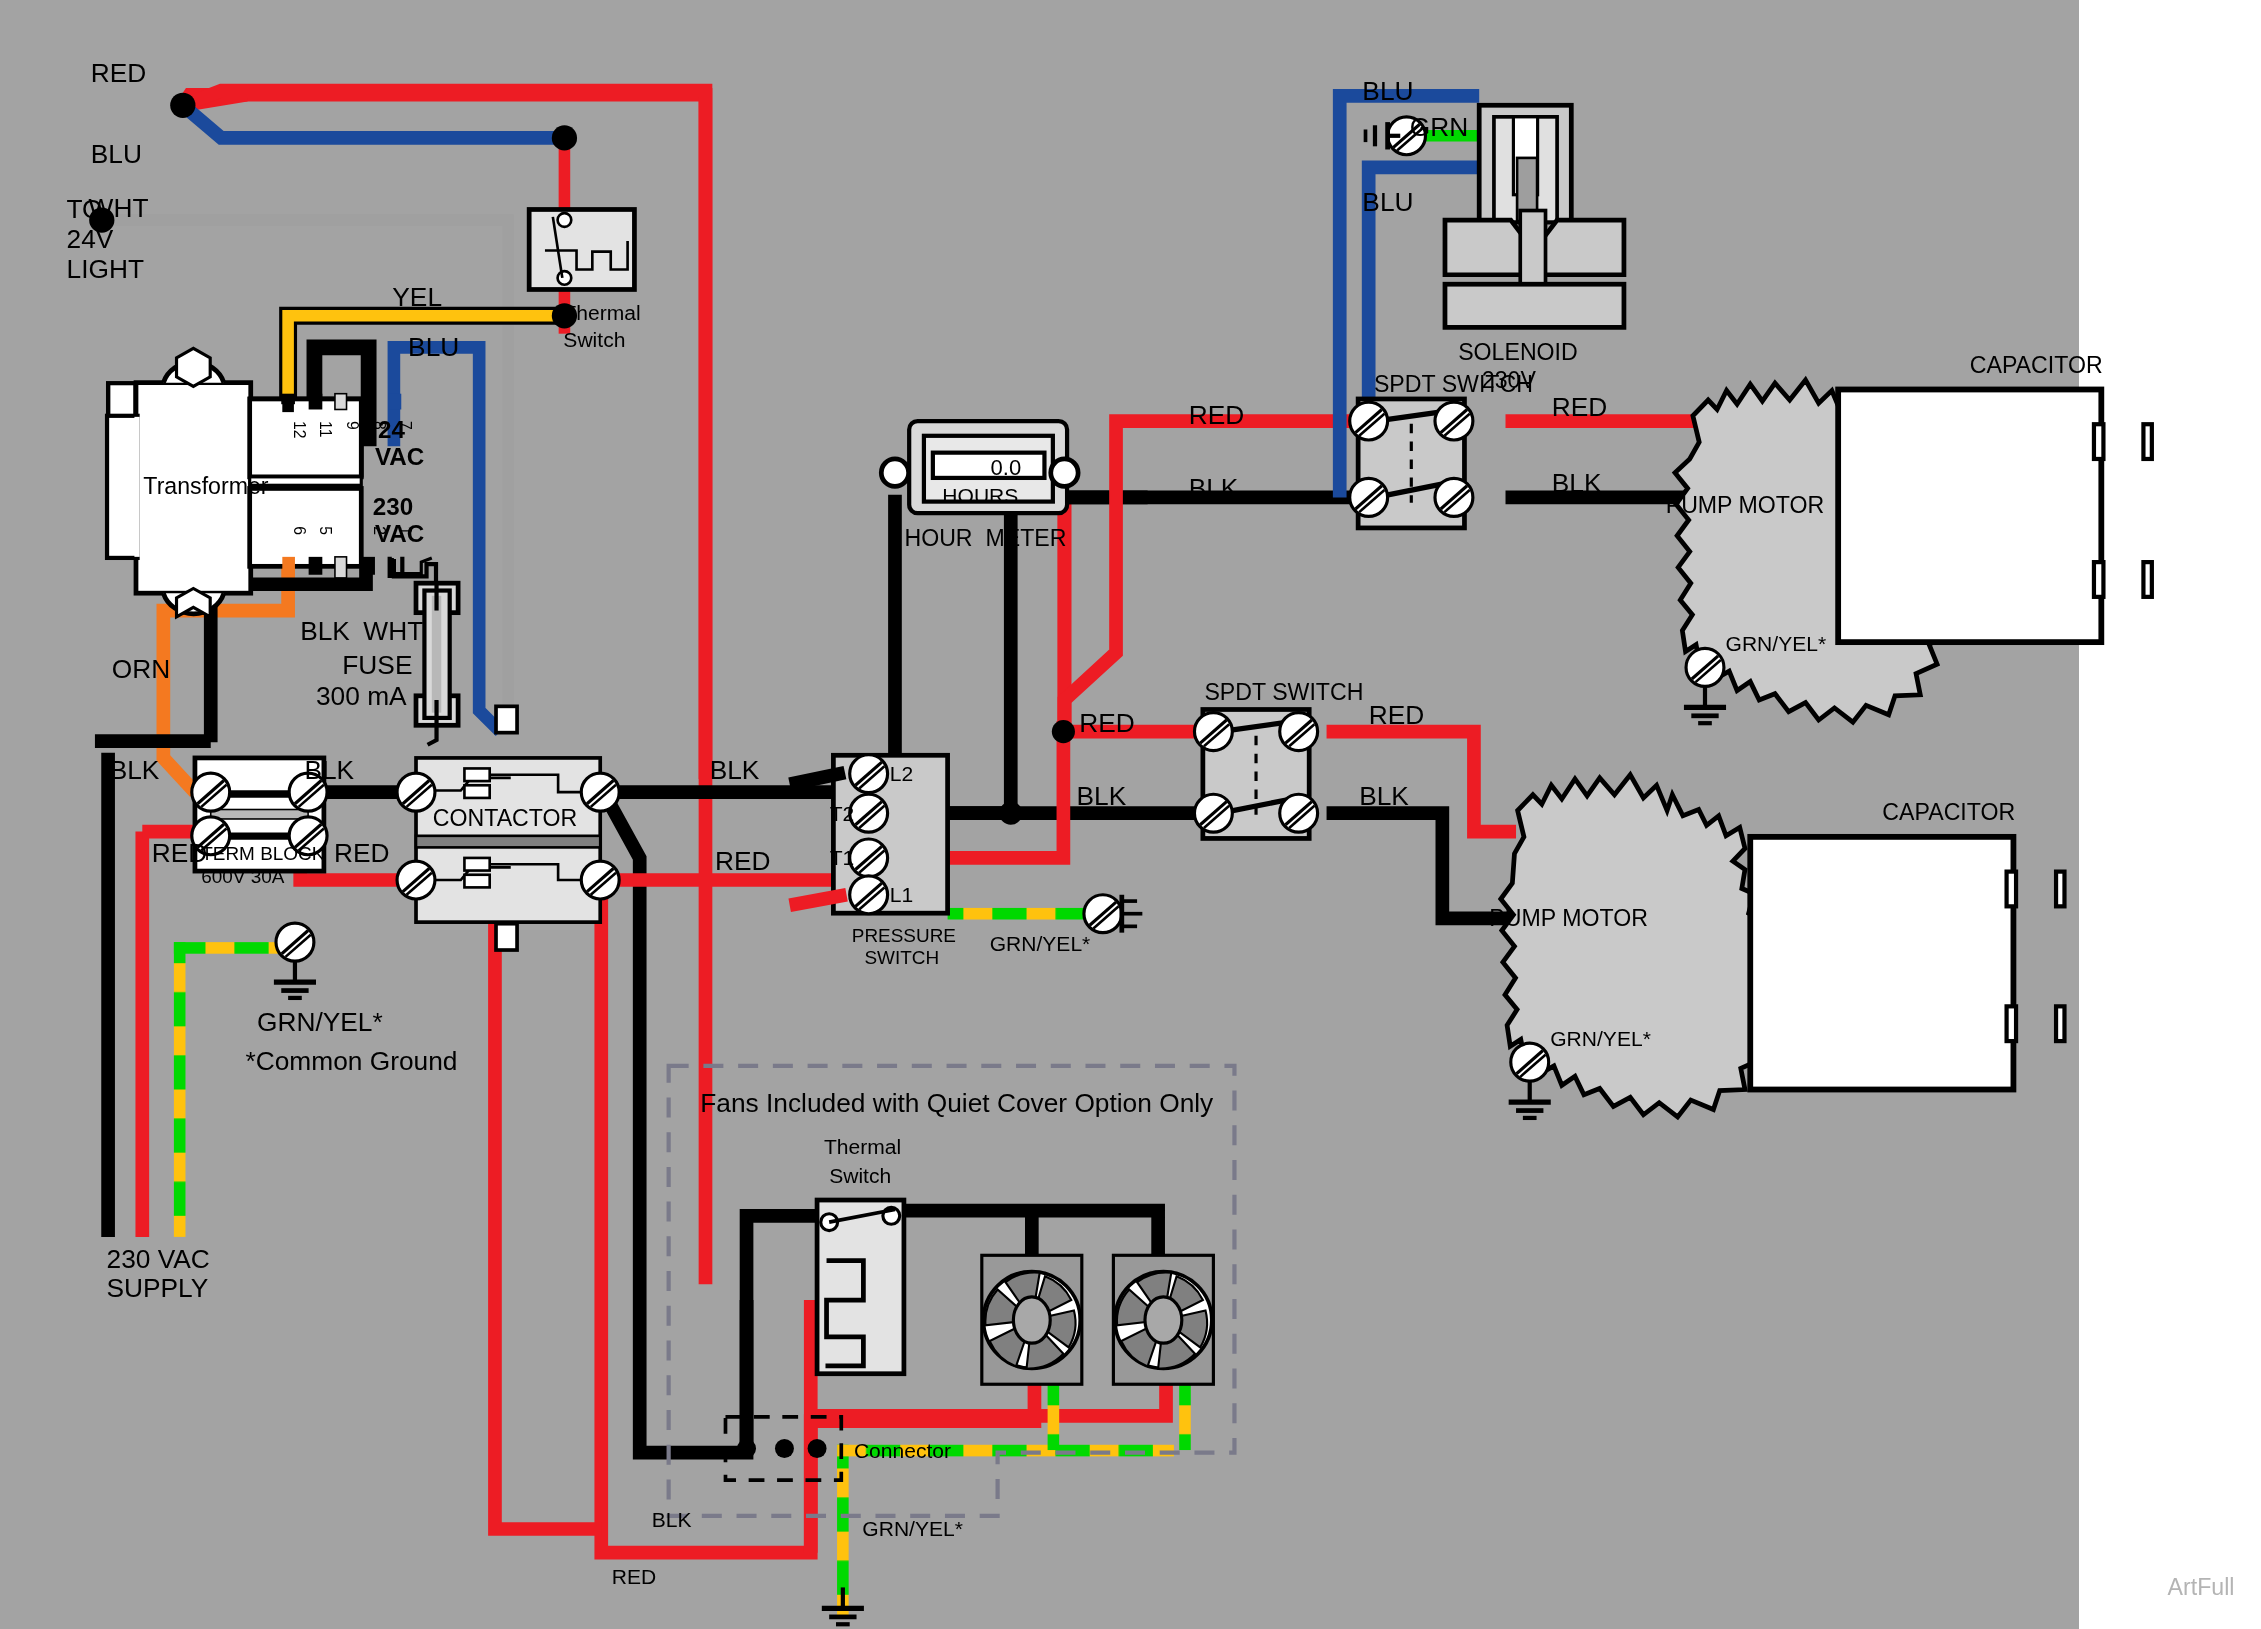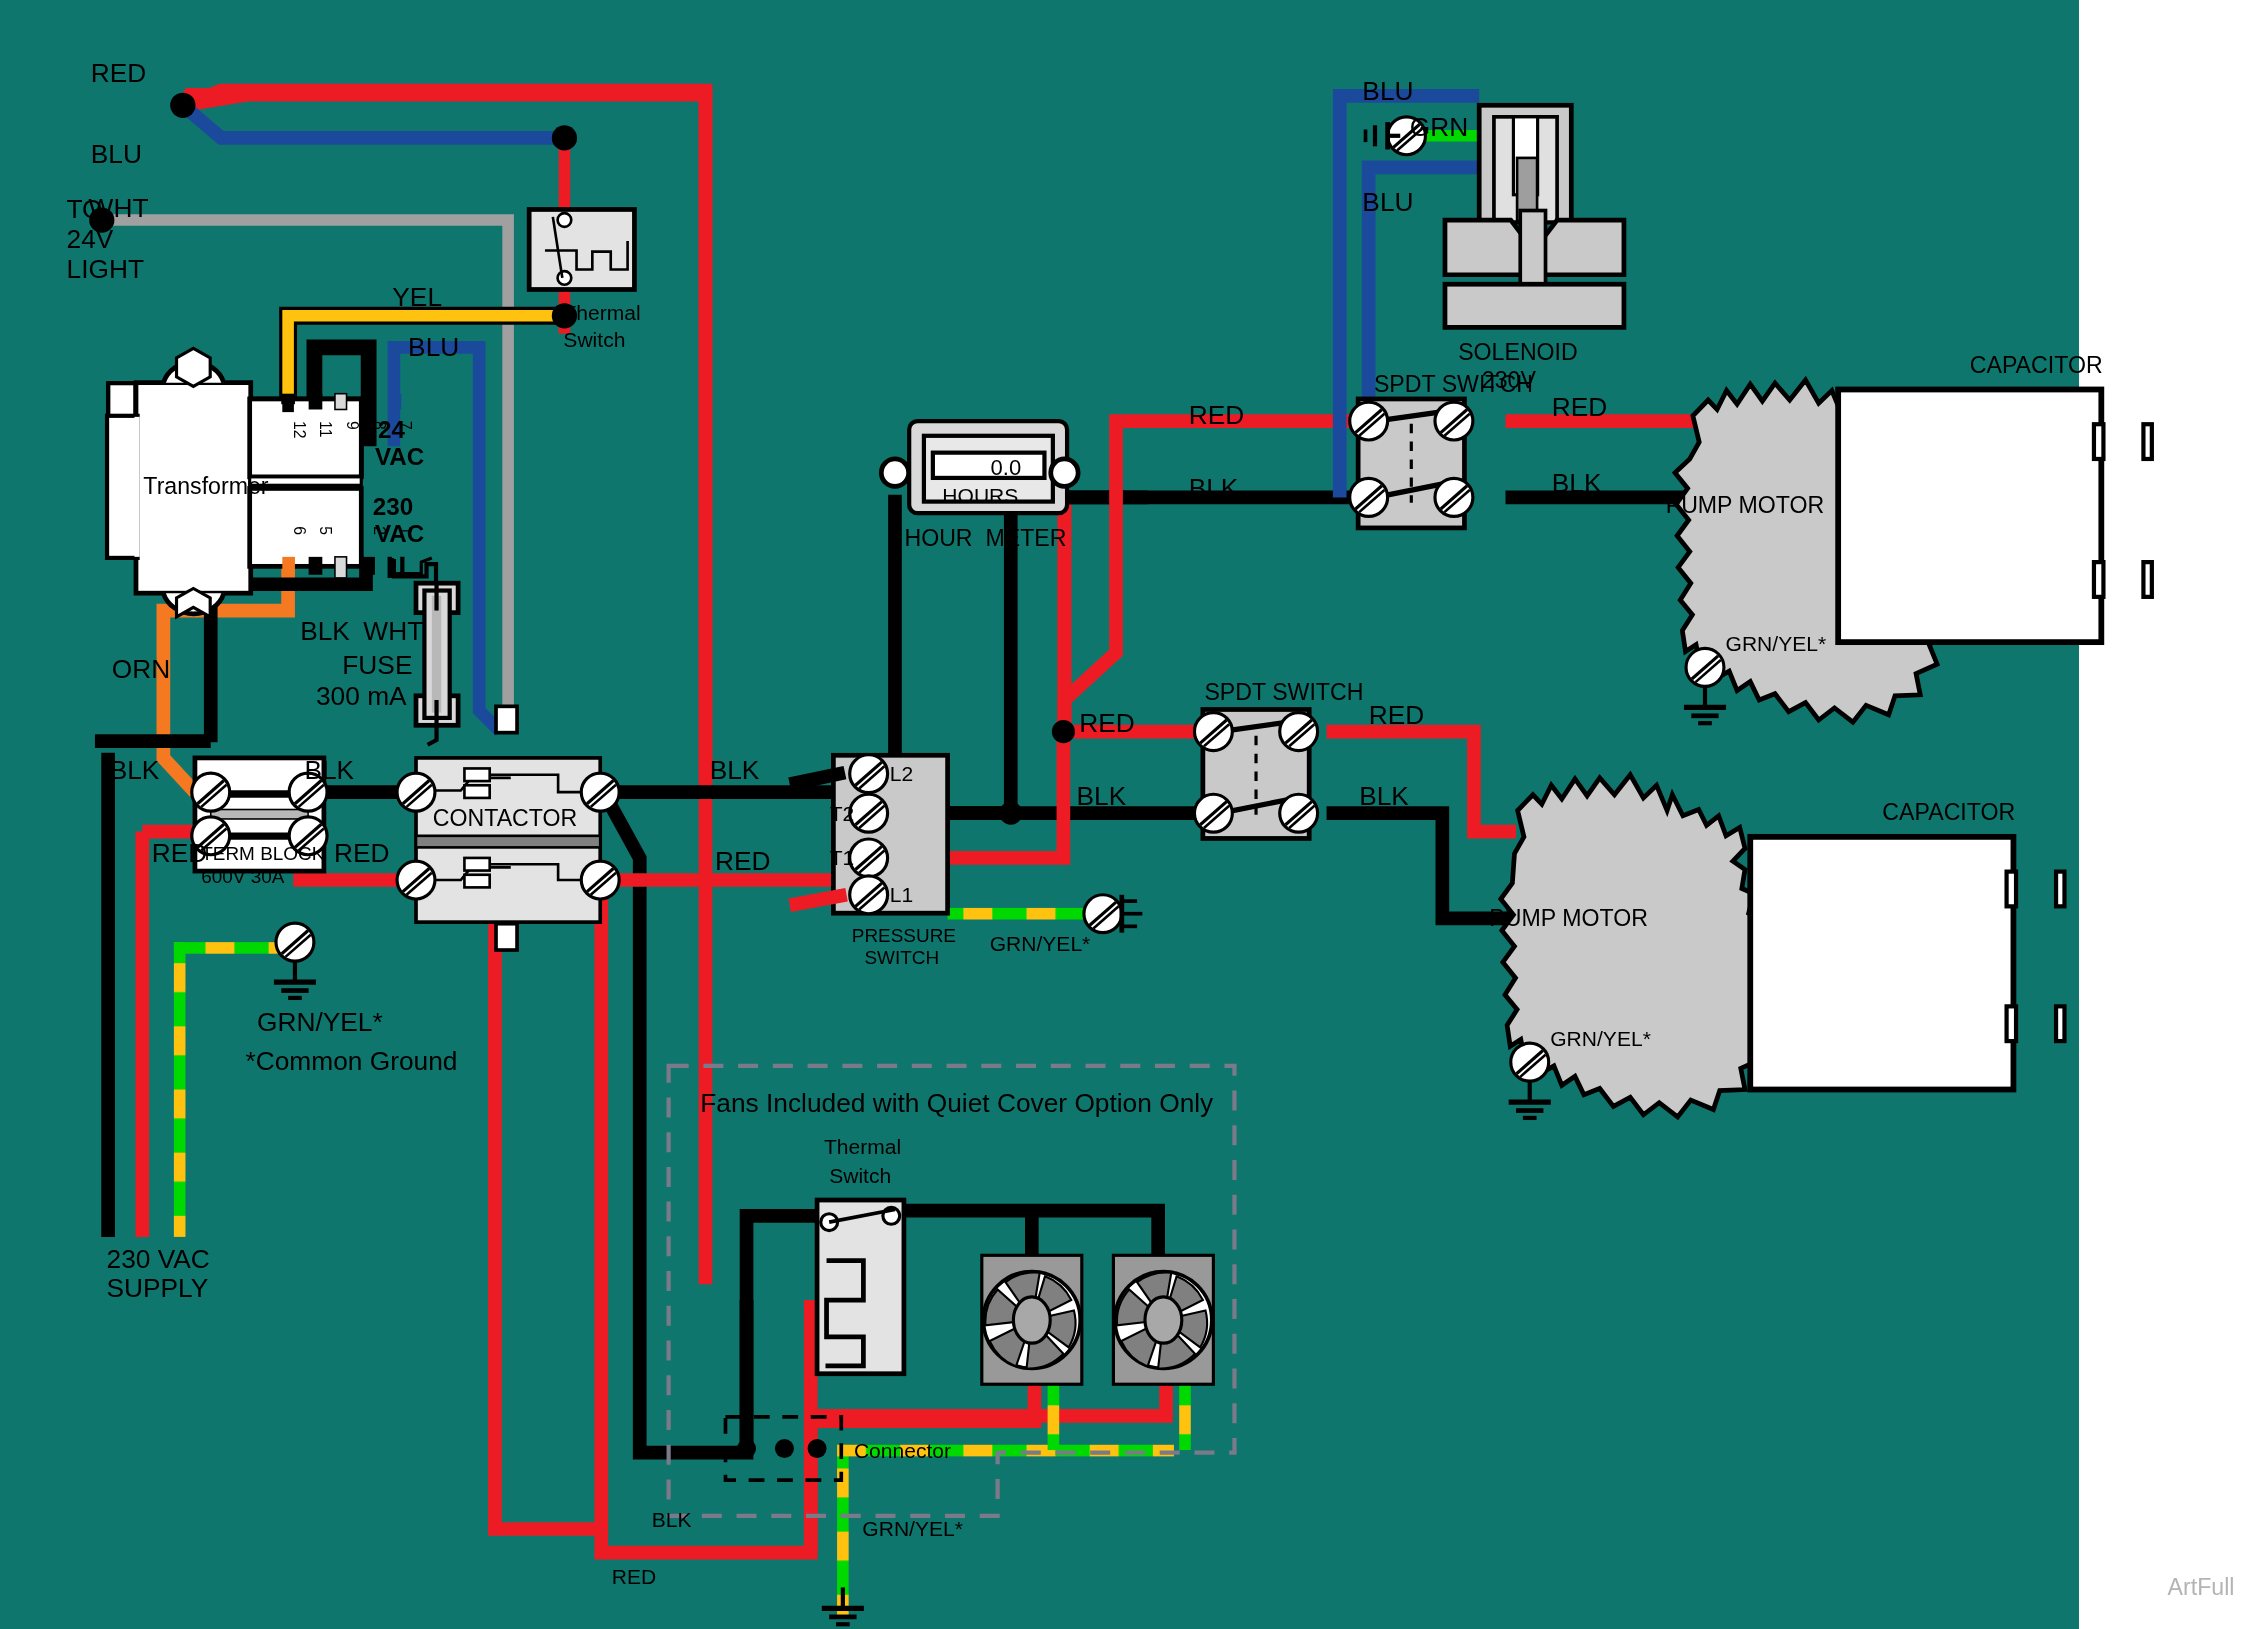--- a/index.html
+++ b/index.html
@@ -1,16 +1,16 @@
 <!DOCTYPE html>
 <html style="font-size:8.4px"><head>
 <meta charset="utf-8">
 <style>
   html,body{margin:0;padding:0;background:#fff;}
-  #root{position:relative;width:2079px;height:1629px;background:#0f766e;
+  #root{position:relative;width:2079px;height:1629px;background:#a3a3a3;
         font-family:"Liberation Sans", sans-serif;text-align:right;}
   svg{position:absolute;top:0;left:0;width:2261px;height:1629px;}
   .lbl{font-family:"Liberation Sans", sans-serif;fill:#000;font-size:44px;}
   .lbl-b{font-family:"Liberation Sans", sans-serif;fill:#000;font-size:46px;font-weight:bold;}
   .lbl-sm{font-family:"Liberation Sans", sans-serif;fill:#000;font-size:36px;}
   .lbl-md{font-family:"Liberation Sans", sans-serif;fill:#000;font-size:40px;}
   .lbl-lg{font-family:"Liberation Sans", sans-serif;fill:#000;font-size:50px;}
   .wm{font-family:"Liberation Sans", sans-serif;fill:#b4b4b4;font-size:44px;}
   .tiny{font-family:"Liberation Sans", sans-serif;fill:#000;font-size:30px;}
 </style>

